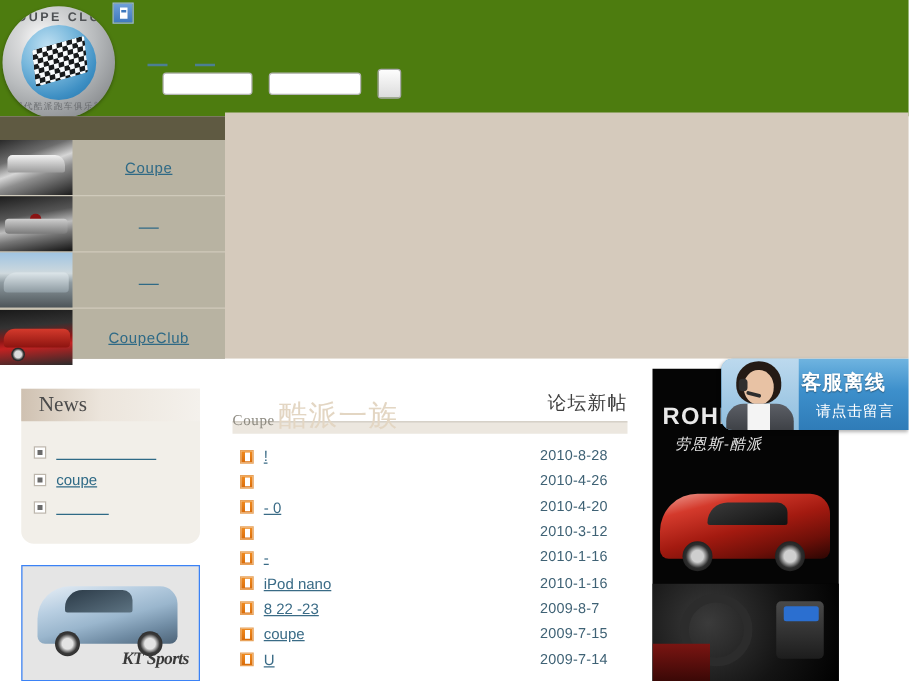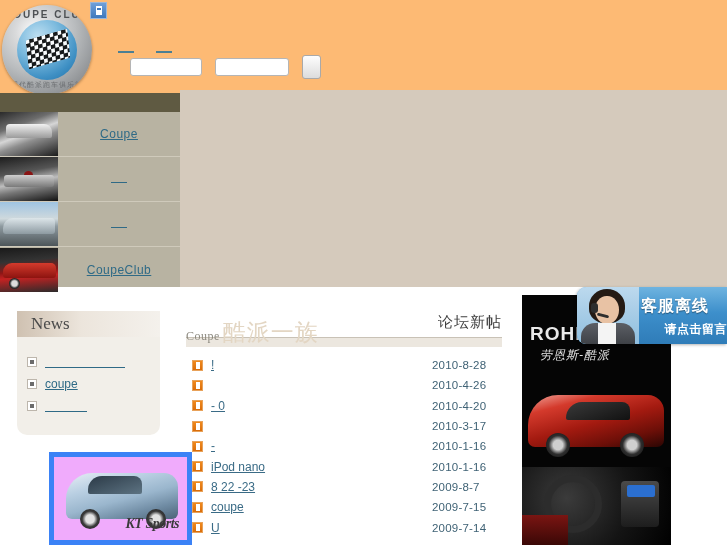--- a/index.html
+++ b/index.html
@@ -15,21 +15,21 @@
     color: #333;
     overflow: hidden;
     position: relative;
   }
 
   
   .header {
     position: absolute;
     left: 0; top: 0;
     width: 727px; height: 93px;
-    background: #fdba74;
+    background: #4d7c0f;
   }
   .logo-badge {
     position: absolute;
     left: 2px; top: 5px;
     width: 90px; height: 90px;
     border-radius: 50%;
     background:
       radial-gradient(circle at 36% 30%, #ffffff 0%, #d9dadb 22%, #b9bcbe 48%, #8f9295 78%, #73767a 100%);
     box-shadow: 0 1px 3px rgba(0,0,0,.35);
     overflow: hidden;
@@ -282,25 +282,24 @@
     height: 11px;
   }
   .news-list a.stub.short { min-width: 42px; }
   .news-list a.stub.long  { min-width: 80px; }
 
   
   .left-ad {
     position: absolute;
     left: 17px; top: 452px;
     width: 143px; height: 93px;
-    background: #f0abfc;
-    border: 5px solid #3b82f6;
+    background: #e5e5e5;
+    border: 1px solid #3b82f6;
     box-sizing: border-box;
     overflow: hidden;
-    margin-left: 32px;
   }
   .left-ad .body {
     position: absolute;
     left: 12px; top: 16px;
     width: 112px; height: 46px;
     background: linear-gradient(165deg, #e7eef5 0%, #b9cfe2 30%, #9ab6cd 55%, #6f8ba3 78%, #4d6377 100%);
     border-radius: 26px 14px 6px 6px;
   }
   .left-ad .glass {
     position: absolute;
@@ -580,25 +579,24 @@
     font-size: 16px;
     font-weight: bold;
     color: #ffffff;
     text-shadow: 0 1px 1px rgba(0,0,0,.4);
     letter-spacing: 1px;
   }
   .cs-sub {
     position: absolute;
     left: 0; top: 34px;
     width: 86px;
-    text-align: right;
+    text-align: center;
     font-size: 12px;
     color: #ffffff;
     letter-spacing: .5px;
-    font-weight: bold;
   }
 
   .shadow-strip {
     position: absolute;
     left: 0; top: 285px;
     width: 180px; height: 2px;
     background: #9a9588;
   }
 </style>
 </head>
@@ -732,21 +730,21 @@
       </span>
       <span class="post-date">2010-4-20</span>
     </li>
     <li class="post-row">
       <span class="post-icon">
           <span></span>
         </span>
       <span class="post-title">
         <a href="#" class="stub"></a>
       </span>
-      <span class="post-date">2010-3-17</span>
+      <span class="post-date">2010-3-12</span>
     </li>
     <li class="post-row">
       <span class="post-icon">
           <span></span>
         </span>
       <span class="post-title">
         <a href="#">-</a>
       </span>
       <span class="post-date">2010-1-16</span>
     </li>

